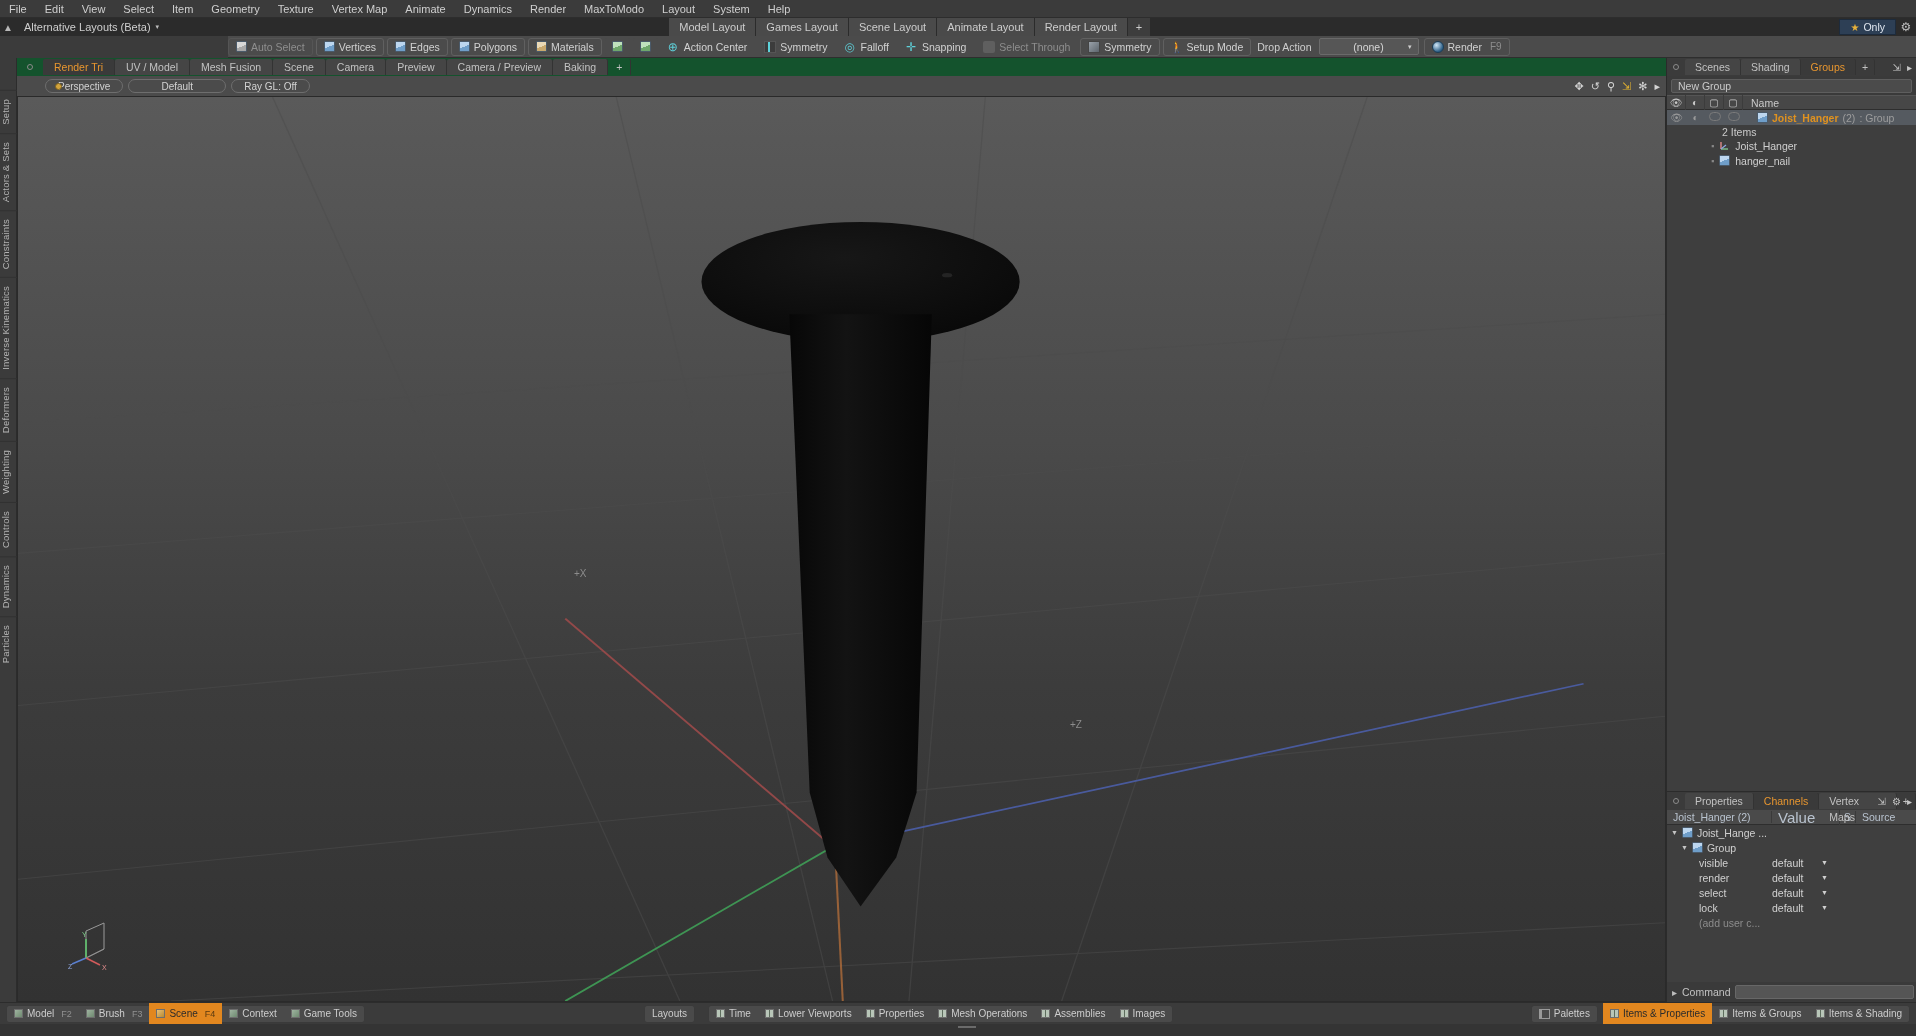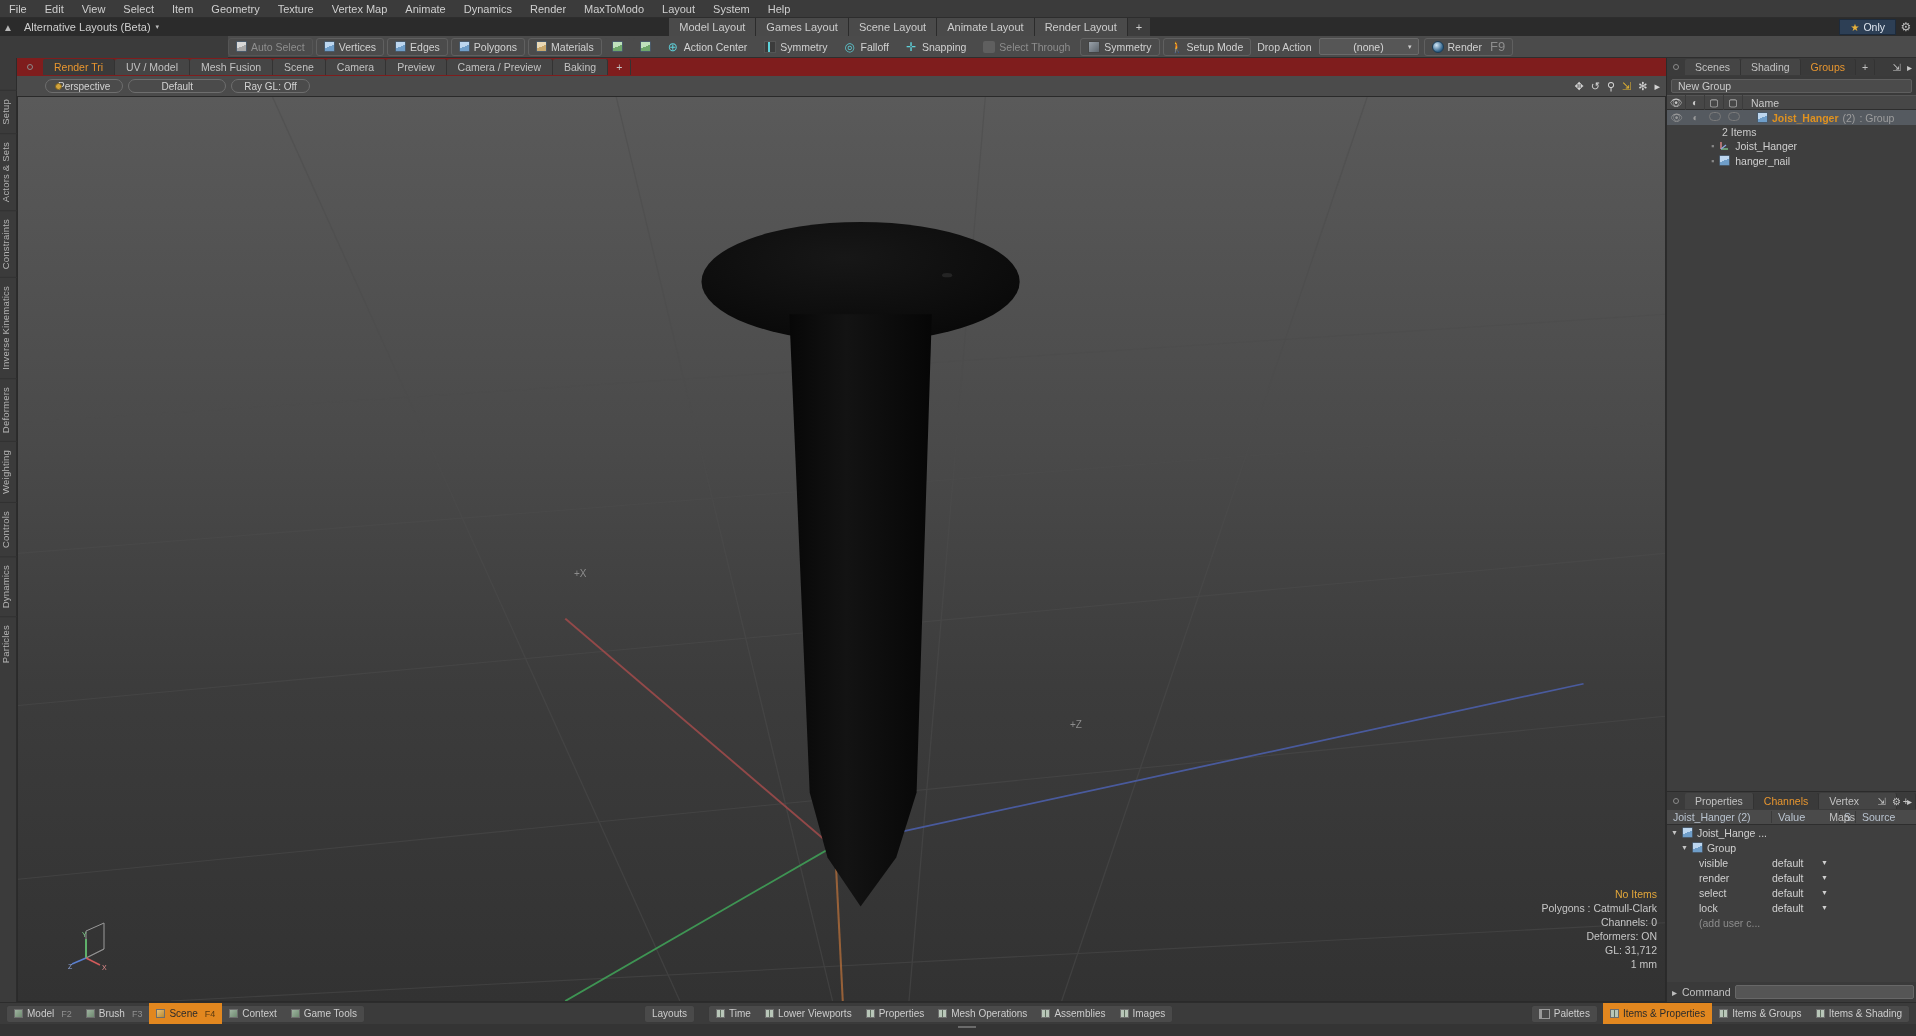--- a/index.html
+++ b/index.html
@@ -79,36 +79,36 @@
   .ic-wp { background:linear-gradient(135deg,#9aa2aa,#5c646c); border:1px solid #444; }
   .ic-person::before { content:"\1F6B6"; color:#6fb8d6; font-size:11px; line-height:12px; }
   .ic-render { width:12px;height:12px;border-radius:50%;
      background:radial-gradient(circle at 35% 32%, #cfe6f7, #2d5f86 70%); border:1px solid #1b3c55;}
   .droplabel { color:#cfcfcf; font-size:10.5px; padding:0 7px 0 3px; }
   .dropsel {
     width:100px;height:17px;background:#565656;border:1px solid #6a6a6a;border-radius:2px;
     display:flex;align-items:center;justify-content:center;color:#d6d6d6;font-size:10.5px;position:relative;
   }
   .dropsel .cv { position:absolute; right:6px; font-size:7px; color:#cfcfcf; }
-  .f9 { color:#8d8d8d; font-size:13px; margin-left:4px; }
+  .f9 { color:#8d8d8d; font-size:10px; margin-left:4px; }
 
   
   .main { flex:1; display:flex; min-height:0; background:#3a3a3a; }
 
   
   .vstrip { width:17px; background:#3b3b3b; flex:0 0 17px; padding-top:32px; border-right:1px solid #2c2c2c;}
   .vtab {
     writing-mode:vertical-rl; text-orientation:mixed; transform:rotate(180deg);
     color:#b4b4b4; font-size:9.5px; padding:8px 0; letter-spacing:.2px; white-space:nowrap;
     border-bottom:1px solid #323232; text-align:center; width:17px;
   }
 
   
   .center { flex:1; display:flex; flex-direction:column; min-width:0; }
-  .vptabs { height:18px; background:#7f1d1d; display:flex; align-items:center; flex:0 0 18px; padding-left:26px; position:relative;}
+  .vptabs { height:18px; background:#14532d; display:flex; align-items:center; flex:0 0 18px; padding-left:26px; position:relative;}
   .dot-left { position:absolute; left:10px; top:6px; width:6px;height:6px;border-radius:50%;border:1px solid #8a8a8a;}
   .vtabi {
     height:16px; line-height:16px; padding:0 11px; font-size:10.5px; color:#c2c2c2;
     background:#454545; border-right:1px solid #333; border-radius:2px 2px 0 0;
   }
   .vtabi.active { color:#e8962f; background:#3a3a3a; }
   .vtabi.plus { background:transparent; color:#c2c2c2; padding:0 8px;}
   .vptoolbar { height:20px; background:#4b4b4b; display:flex; align-items:center; gap:5px; padding-left:28px; flex:0 0 20px; position:relative;}
   .vpdot { position:absolute; left:38px; width:7px;height:7px;border-radius:50%;background:#d2a33c; border:1px solid #7a5f1d;}
   .pill {
@@ -157,21 +157,21 @@
   .subrow { height:13px; display:flex; align-items:center; padding-left:55px; color:#cbcbcb; font-size:10.5px; }
   .childrow { height:15px; display:flex; align-items:center; padding-left:44px; gap:5px; color:#cfcfcf; font-size:10.5px;}
   .tree-dots { color:#888; font-size:9px; }
   .listbody { flex:1; background:#3e3e3e; border-bottom:1px solid #2b2b2b; overflow:hidden; position:relative;}
   .locicon { width:11px;height:11px; }
 
   
   .chanpanel { flex:0 0 210px; display:flex; flex-direction:column; background:#3a3a3a;}
   .chanhdr { height:15px; background:#4a4a4a; display:flex; align-items:center; border-bottom:1px solid #2e2e2e; }
   .ch-c1 { width:105px; padding-left:6px; color:#b9c3cf; font-size:10.5px; border-right:1px solid #3a3a3a;}
-  .ch-c2 { width:68px; padding-left:6px; color:#b9c3cf; font-size:11px; border-right:1px solid #3a3a3a;}
+  .ch-c2 { width:68px; padding-left:6px; color:#b9c3cf; font-size:15px; border-right:1px solid #3a3a3a;}
   .ch-c3 { width:16px; text-align:center; color:#b9c3cf; font-size:10.5px; border-right:1px solid #3a3a3a;}
   .ch-c4 { flex:1; padding-left:6px; color:#b9c3cf; font-size:10.5px;}
   .chbody { flex:1; background:#3f3f3f; overflow:hidden;}
   .chrow { height:15px; display:flex; align-items:center; font-size:10.5px; color:#d0d0d0;}
   .chname { width:105px; display:flex; align-items:center; gap:4px; }
   .chval { width:68px; display:flex; align-items:center; justify-content:space-between; padding-right:12px;}
   .chval .vtxt { color:#d2d2d2; }
   .chval .vcar { font-size:7px; color:#cfcfcf; }
   .chrow.dim .chname { color:#8c8c8c; }
   .cmdrow { height:20px; background:#3a3a3a; display:flex; align-items:center; gap:5px; padding:0 5px; flex:0 0 20px;}
@@ -397,28 +397,20 @@
           <ellipse cx="662" cy="170" rx="125" ry="55" fill="url(#headg)"></ellipse>
 
           <path d="M606 200 L718 200 L706 640 L690 700 L662 745 L636 700 L622 640 Z" fill="url(#shaftg)"></path>
 
           <ellipse cx="730" cy="164" rx="4" ry="2" fill="#2e2e2e" opacity="0.7"></ellipse>
         </svg>
 
         <div class="axlabel" style="left:556px; top:471px;">+X</div>
         <div class="axlabel" style="left:1052px; top:622px;">+Z</div>
 
-        <div class="vpinfo">
-          <div class="hl">No Items</div>
-          <div>Polygons : Catmull-Clark</div>
-          <div>Channels: 0</div>
-          <div>Deformers: ON</div>
-          <div>GL: 31,712</div>
-          <div>1 mm</div>
-        </div>
 
         <svg class="gizmo" viewBox="0 0 60 60">
           <path d="M20 45 L20 18 L38 10 L38 36 Z" fill="none" stroke="#9a9a9a" stroke-width="1"></path>
           <path d="M20 45 L38 36" stroke="#8d8d8d" stroke-width="1" fill="none"></path>
           <path d="M20 45 L20 26" stroke="#5ec46c" stroke-width="1.6"></path>
           <path d="M20 45 L34 52" stroke="#d05a5a" stroke-width="1.6"></path>
           <path d="M20 45 L6 51" stroke="#5a7fd0" stroke-width="1.6"></path>
           <text x="16" y="24" fill="#7fd18c" font-size="7" font-family="Liberation Sans, sans-serif">Y</text>
           <text x="2" y="56" fill="#8fa7e0" font-size="7" font-family="Liberation Sans, sans-serif">Z</text>
           <text x="36" y="57" fill="#e08c8c" font-size="7" font-family="Liberation Sans, sans-serif">X</text>

